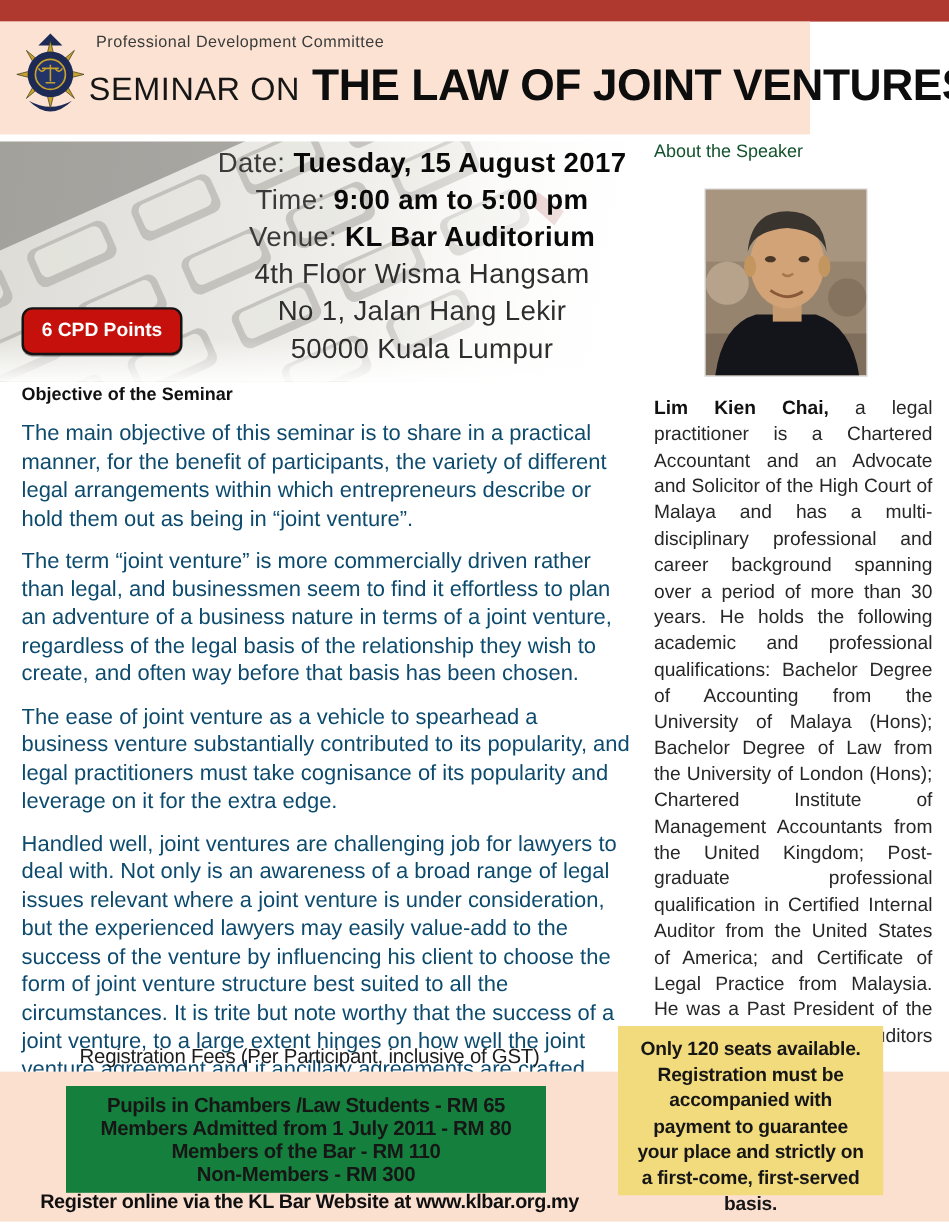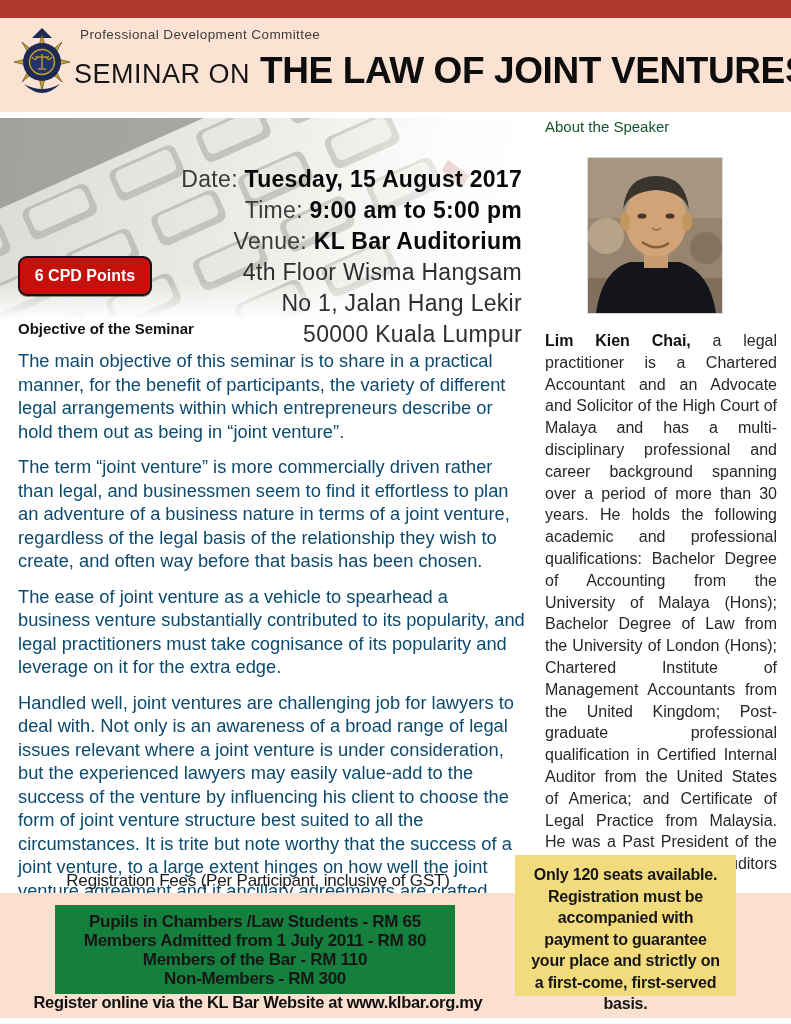--- a/index.html
+++ b/index.html
@@ -2,33 +2,33 @@
 <html><head>
 <meta charset="utf-8">
 <style>
   * { margin:0; padding:0; box-sizing:border-box; }
   html,body { background:#ffffff; }
   body { font-family:"Liberation Sans", sans-serif; color:#1e1e1e; }
   .page { position:relative; width:791px; height:1024px; background:#fff; overflow:hidden; margin:0 auto; }
 
   
   .top-bar { position:absolute; left:0; top:0; width:791px; height:18px; background:#b0392f; }
-  .header-band { position:absolute; left:0; top:18px; width:791px; height:94px; background:#fbe2d2; }
+  .header-band { position:absolute; left:0; top:18px; width:675px; height:94px; background:#fbe2d2; }
   .logo-wrap { position:absolute; left:12px; top:4px; width:60px; height:84px; }
   .committee { position:absolute; left:80px; top:9px; font-size:13.5px; color:#3c3c3c; letter-spacing:.4px; }
   .title-row { position:absolute; left:74px; top:32px; white-space:nowrap; display:flex; align-items:baseline; }
   .title-prefix { font-size:27px; font-weight:400; color:#161616; letter-spacing:.5px; margin-right:10px; }
   .title-main { font-size:37px; font-weight:700; color:#0d0d0d; letter-spacing:-.4px; }
 
   
   .hero { position:absolute; left:0; top:118px; width:530px; height:200px; background:linear-gradient(100deg,#dcdbd6 0%,#ecebe7 45%,#f8f7f4 75%,#ffffff 100%); }
   .hero svg.keys { position:absolute; left:0; top:0; }
   .hero-fade-r { position:absolute; inset:0; background:linear-gradient(100deg, rgba(255,255,255,0) 55%, rgba(255,255,255,.92) 95%); }
   .hero-fade-b { position:absolute; inset:0; background:linear-gradient(to bottom, rgba(255,255,255,0) 82%, rgba(255,255,255,.95) 100%); }
-  .event-block { position:absolute; right:8px; top:2px; text-align:right; font-size:23px; line-height:31px; color:#2a2a2a; letter-spacing:.3px; white-space:nowrap;margin-top:44px; }
+  .event-block { position:absolute; right:8px; top:2px; text-align:center; font-size:23px; line-height:31px; color:#2a2a2a; letter-spacing:.3px; white-space:nowrap; }
   .event-block .lbl { color:#3a3a3a; font-weight:400; }
   .event-block .val { color:#090909; font-weight:700; }
   .event-block .addr { color:#2e2e2e; }
   .cpd-badge { position:absolute; left:18px; top:138px; width:134px; height:40px; background:#c5100c; border:2px solid #141414; border-radius:9px; color:#ffffff; font-size:16px; font-weight:700; text-align:center; line-height:36px; box-shadow:0 1px 0 rgba(0,0,0,.4); }
 
   
   .objective { position:absolute; left:18px; top:320px; width:507px; }
   .obj-heading { font-size:15px; font-weight:700; color:#111; margin-bottom:12px; }
   .objective p { font-size:18.3px; line-height:23.5px; color:#0c4a6e; margin-bottom:12px; }
 

